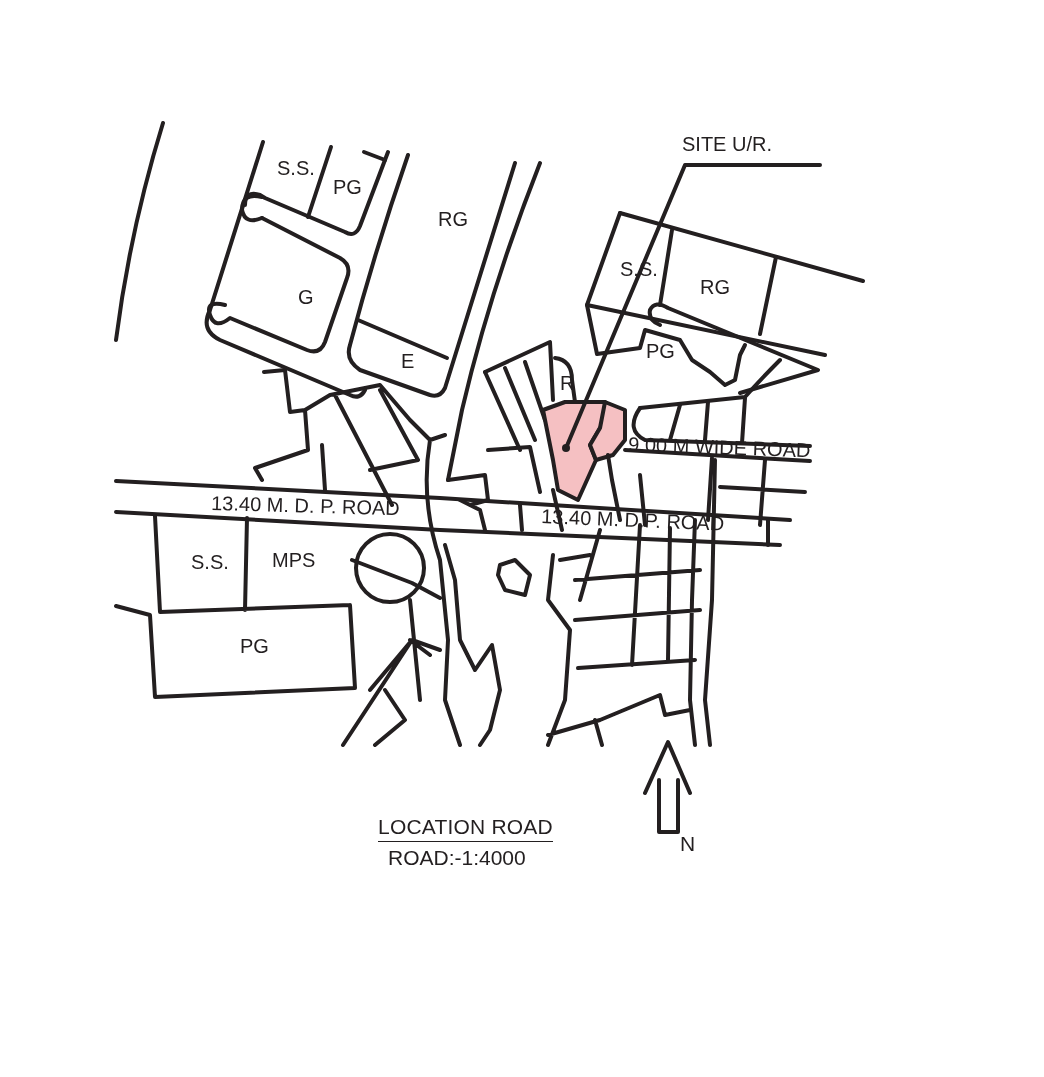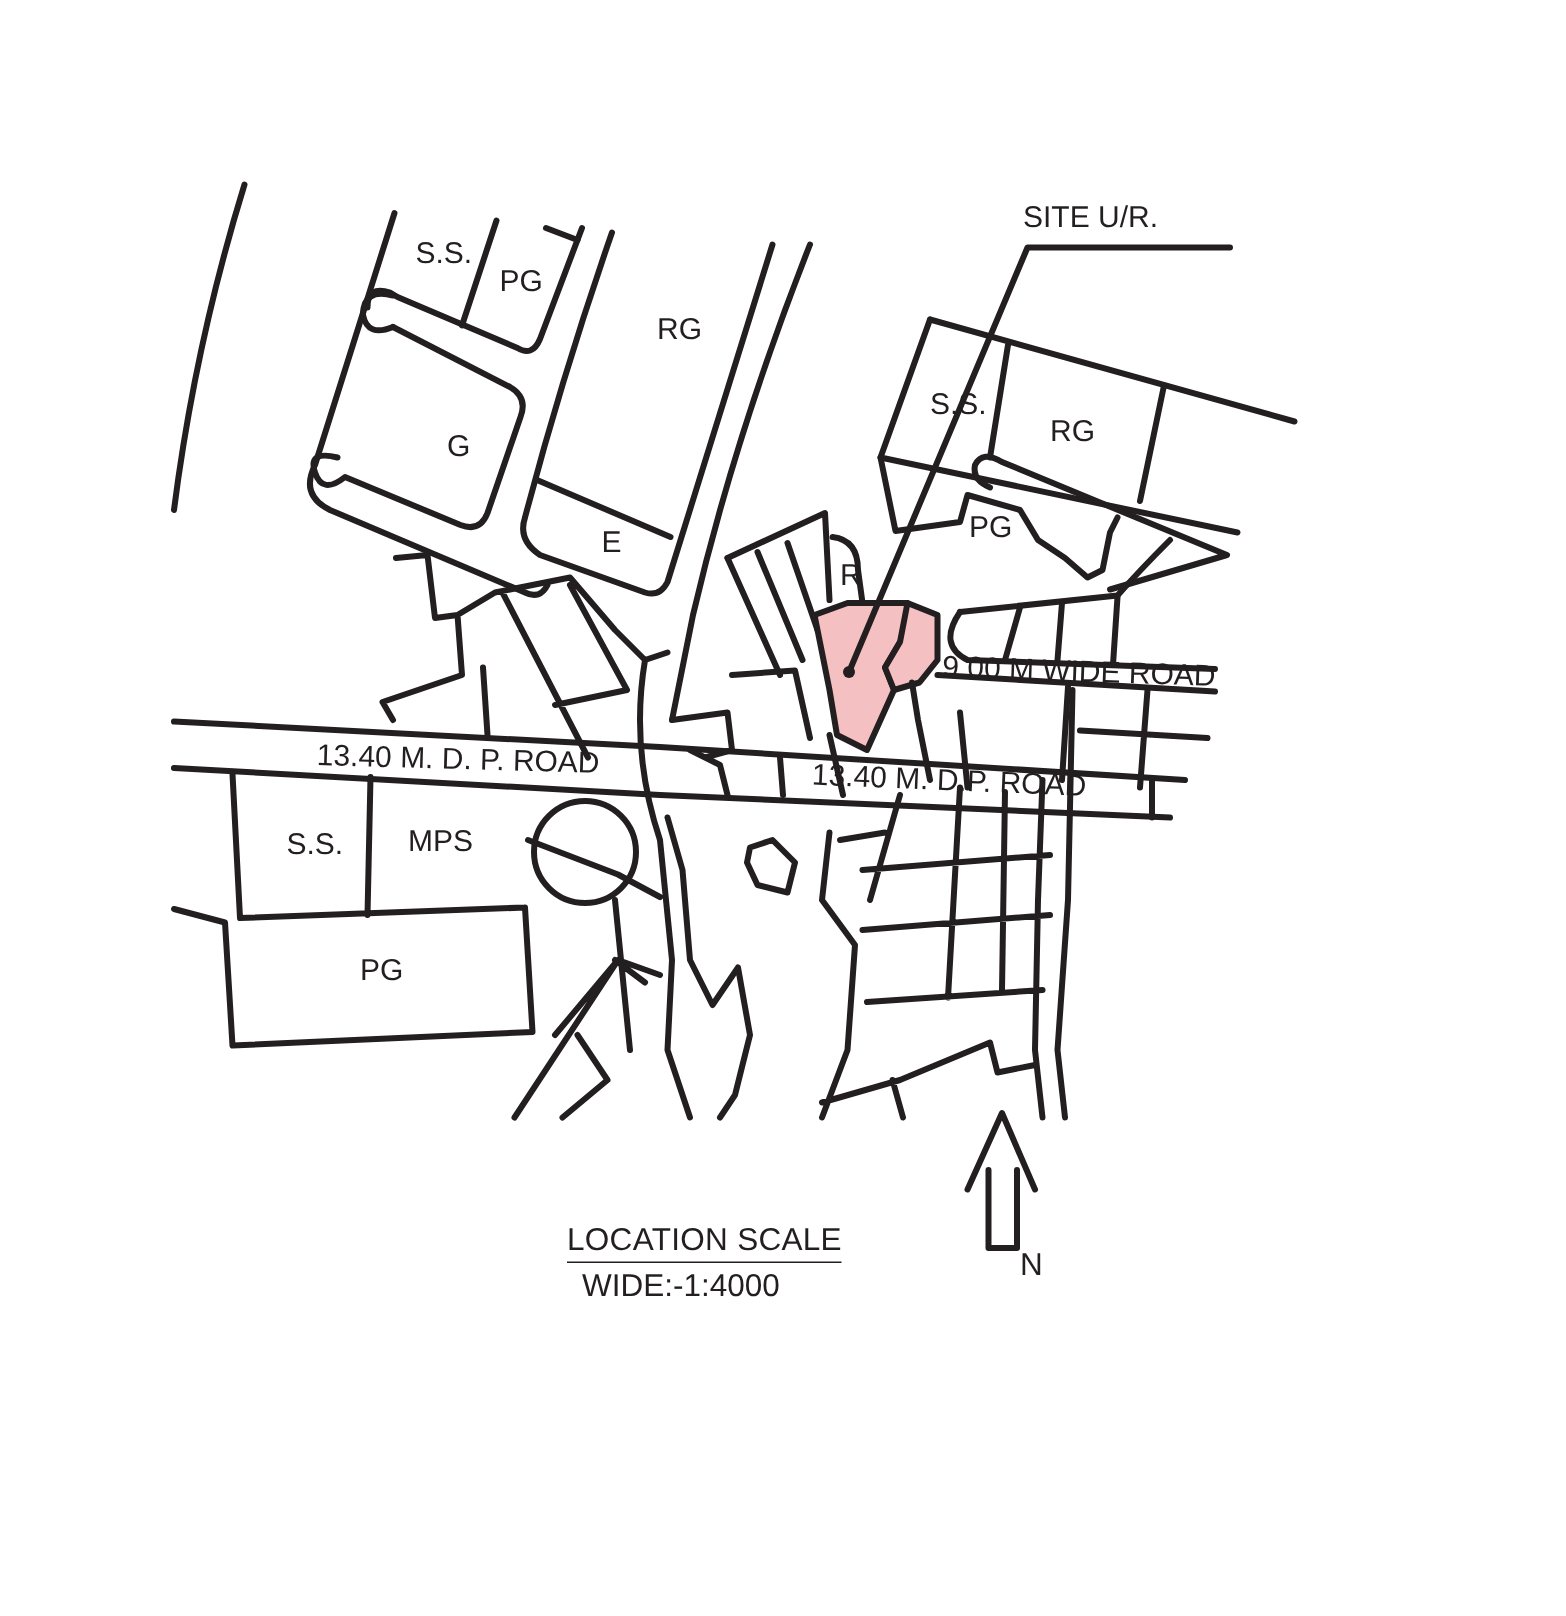--- a/index.html
+++ b/index.html
@@ -97,16 +97,16 @@
   <text class="lbl" x="240" y="653">PG</text>
 
   <text class="lbl" x="211" y="510" transform="rotate(1.6 211 510)">13.40 M. D. P. ROAD</text>
   <text class="lbl" x="541" y="523" transform="rotate(2.4 541 523)">13.40 M. D.P. ROAD</text>
   <text class="lbl" x="628" y="451" transform="rotate(2 628 451)">9.00 M WIDE ROAD</text>
 
   <text class="lbl" x="682" y="151">SITE U/R.</text>
 </svg>
 
 <div class="title-block">
-  <div class="title">LOCATION SCALE</div>
-  <div class="scale">WIDE:-1:4000</div>
+  <div class="title">LOCATION ROAD</div>
+  <div class="scale">ROAD:-1:4000</div>
 </div>
 <div class="north-label">N</div>
 
 </body></html>

